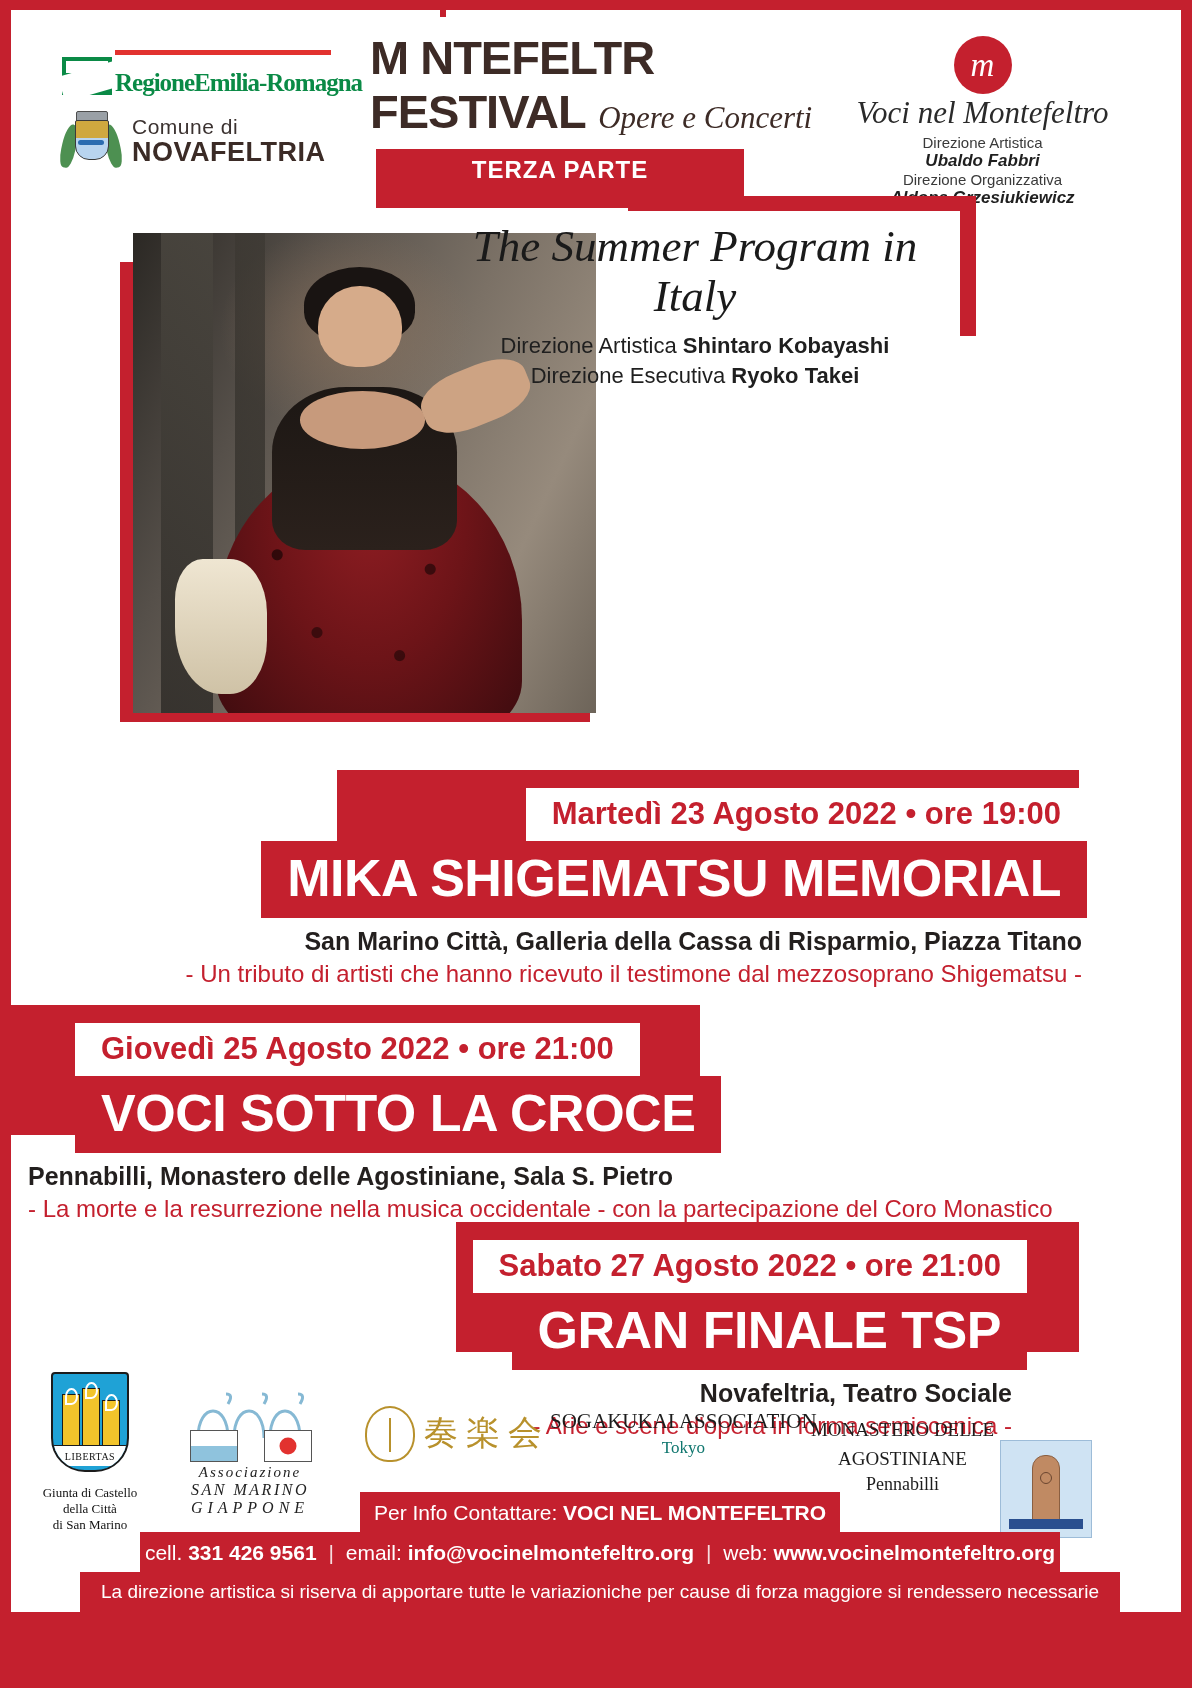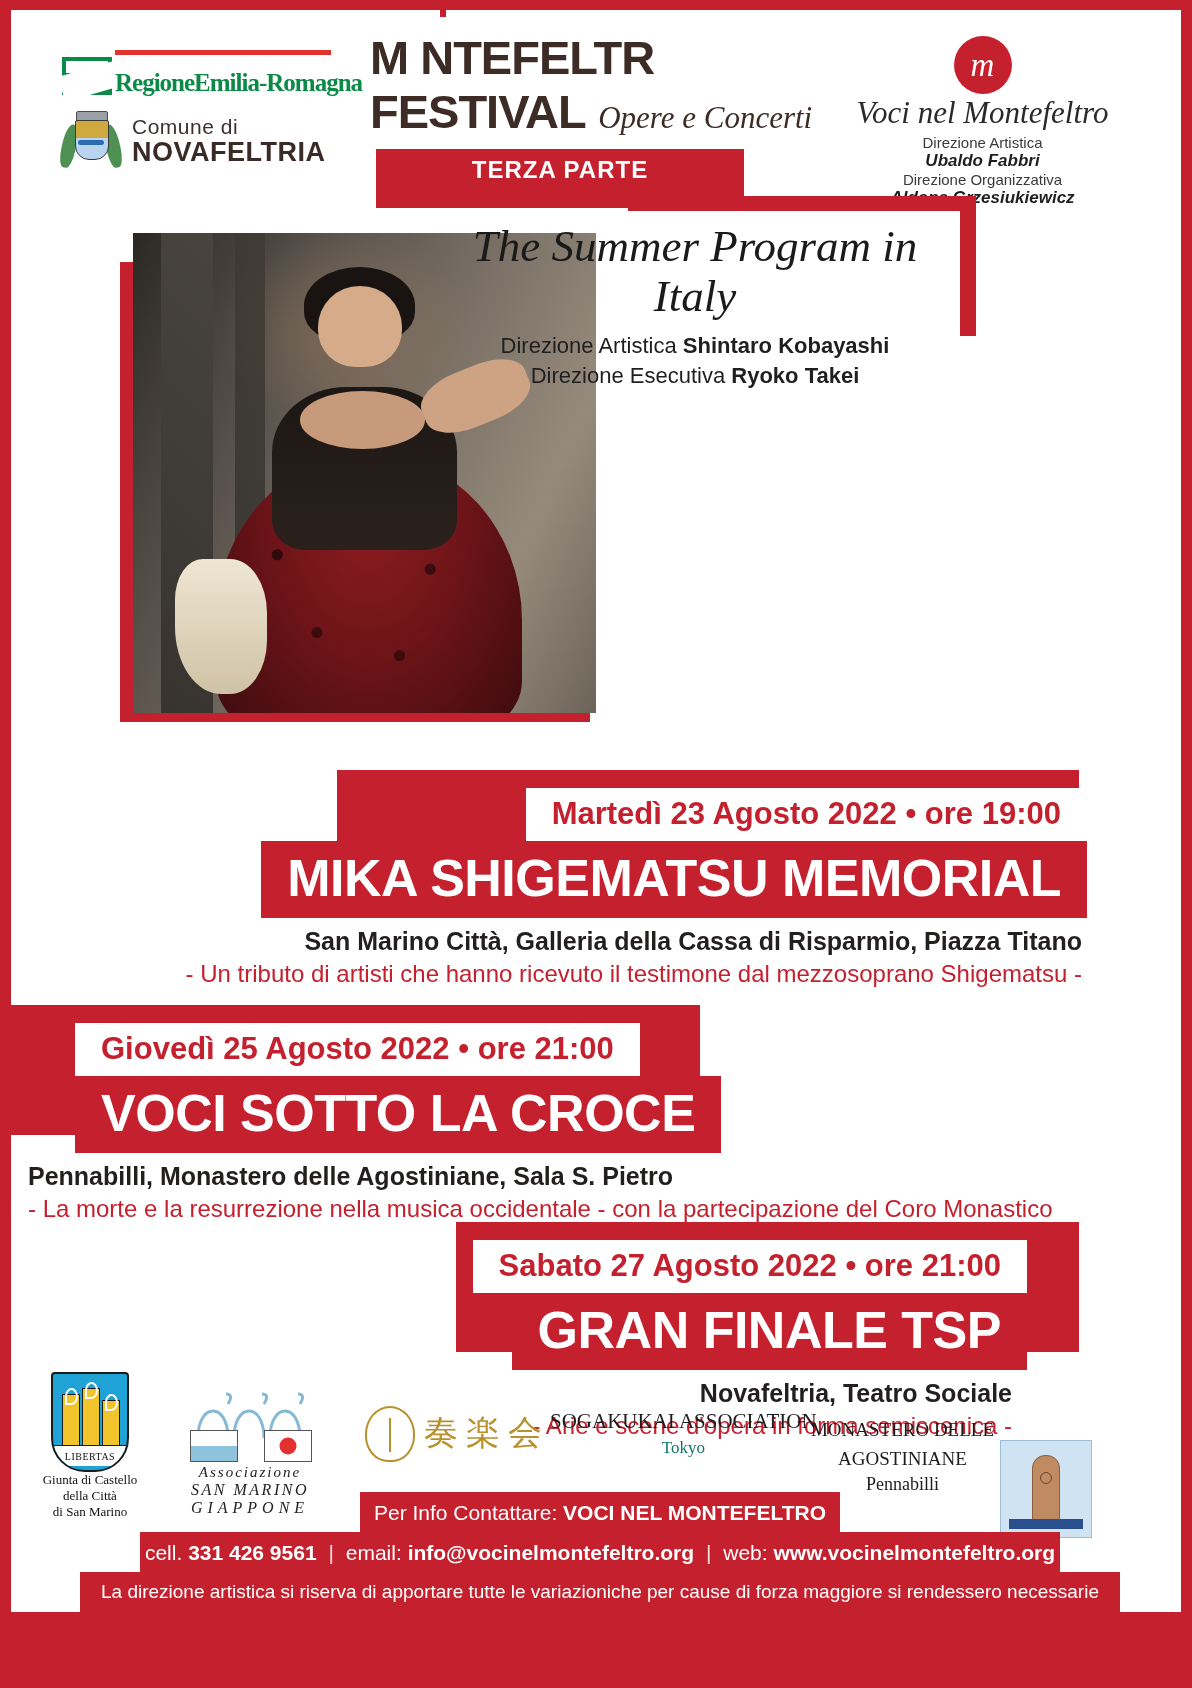--- a/index.html
+++ b/index.html
@@ -194,21 +194,21 @@
   }
   .sm-tower { position:absolute; bottom:24px; width:16px; background:#f2c42b; border:1.5px solid #1b1b1b; }
   .sm-t1 { left:9px;  height:50px; }
   .sm-t2 { left:29px; height:56px; bottom:24px;}
   .sm-t3 { left:49px; height:44px; }
   .sm-feather { position:absolute; width:9px; height:13px; border:2px solid #fff; border-radius:50% 50% 50% 0; }
   .sm-f1 { left:12px; top:14px;} .sm-f2{ left:32px; top:8px;} .sm-f3{ left:52px; top:20px;}
   .sm-band { position:absolute; left:0; bottom:4px; width:100%; height:20px; background:#fff;
              border-top:1.5px solid #1b1b1b; display:flex; align-items:center; justify-content:center;
              font-family:"Liberation Serif", serif; font-size:10px; letter-spacing:.5px; color:#111;}
-  .sm-cap { font-family:"Liberation Serif", serif; font-size:13px; line-height:1.22; color:#111; margin-top:0; }
+  .sm-cap { font-family:"Liberation Serif", serif; font-size:13px; line-height:1.22; color:#111; margin-top:13px; }
 
   .asm { position:absolute; left:170px; top:1392px; width:160px; text-align:center; }
   .asm-art { position:relative; height:70px; }
   .asm-flagA { position:absolute; left:20px; bottom:0; width:46px; height:30px; border:1.5px solid #555;
                background:linear-gradient(#fff 0 50%, #8fc3dd 50% 100%); }
   .asm-flagB { position:absolute; right:18px; bottom:0; width:46px; height:30px; border:1.5px solid #555;
                background:#fff; }
   .asm-flagB::after{ content:""; position:absolute; left:50%; top:50%; width:17px; height:17px;
                      background:#e2322f; border-radius:50%; transform:translate(-50%,-50%); }
   .asm-arches { position:absolute; left:22px; top:0; width:116px; height:46px; }

